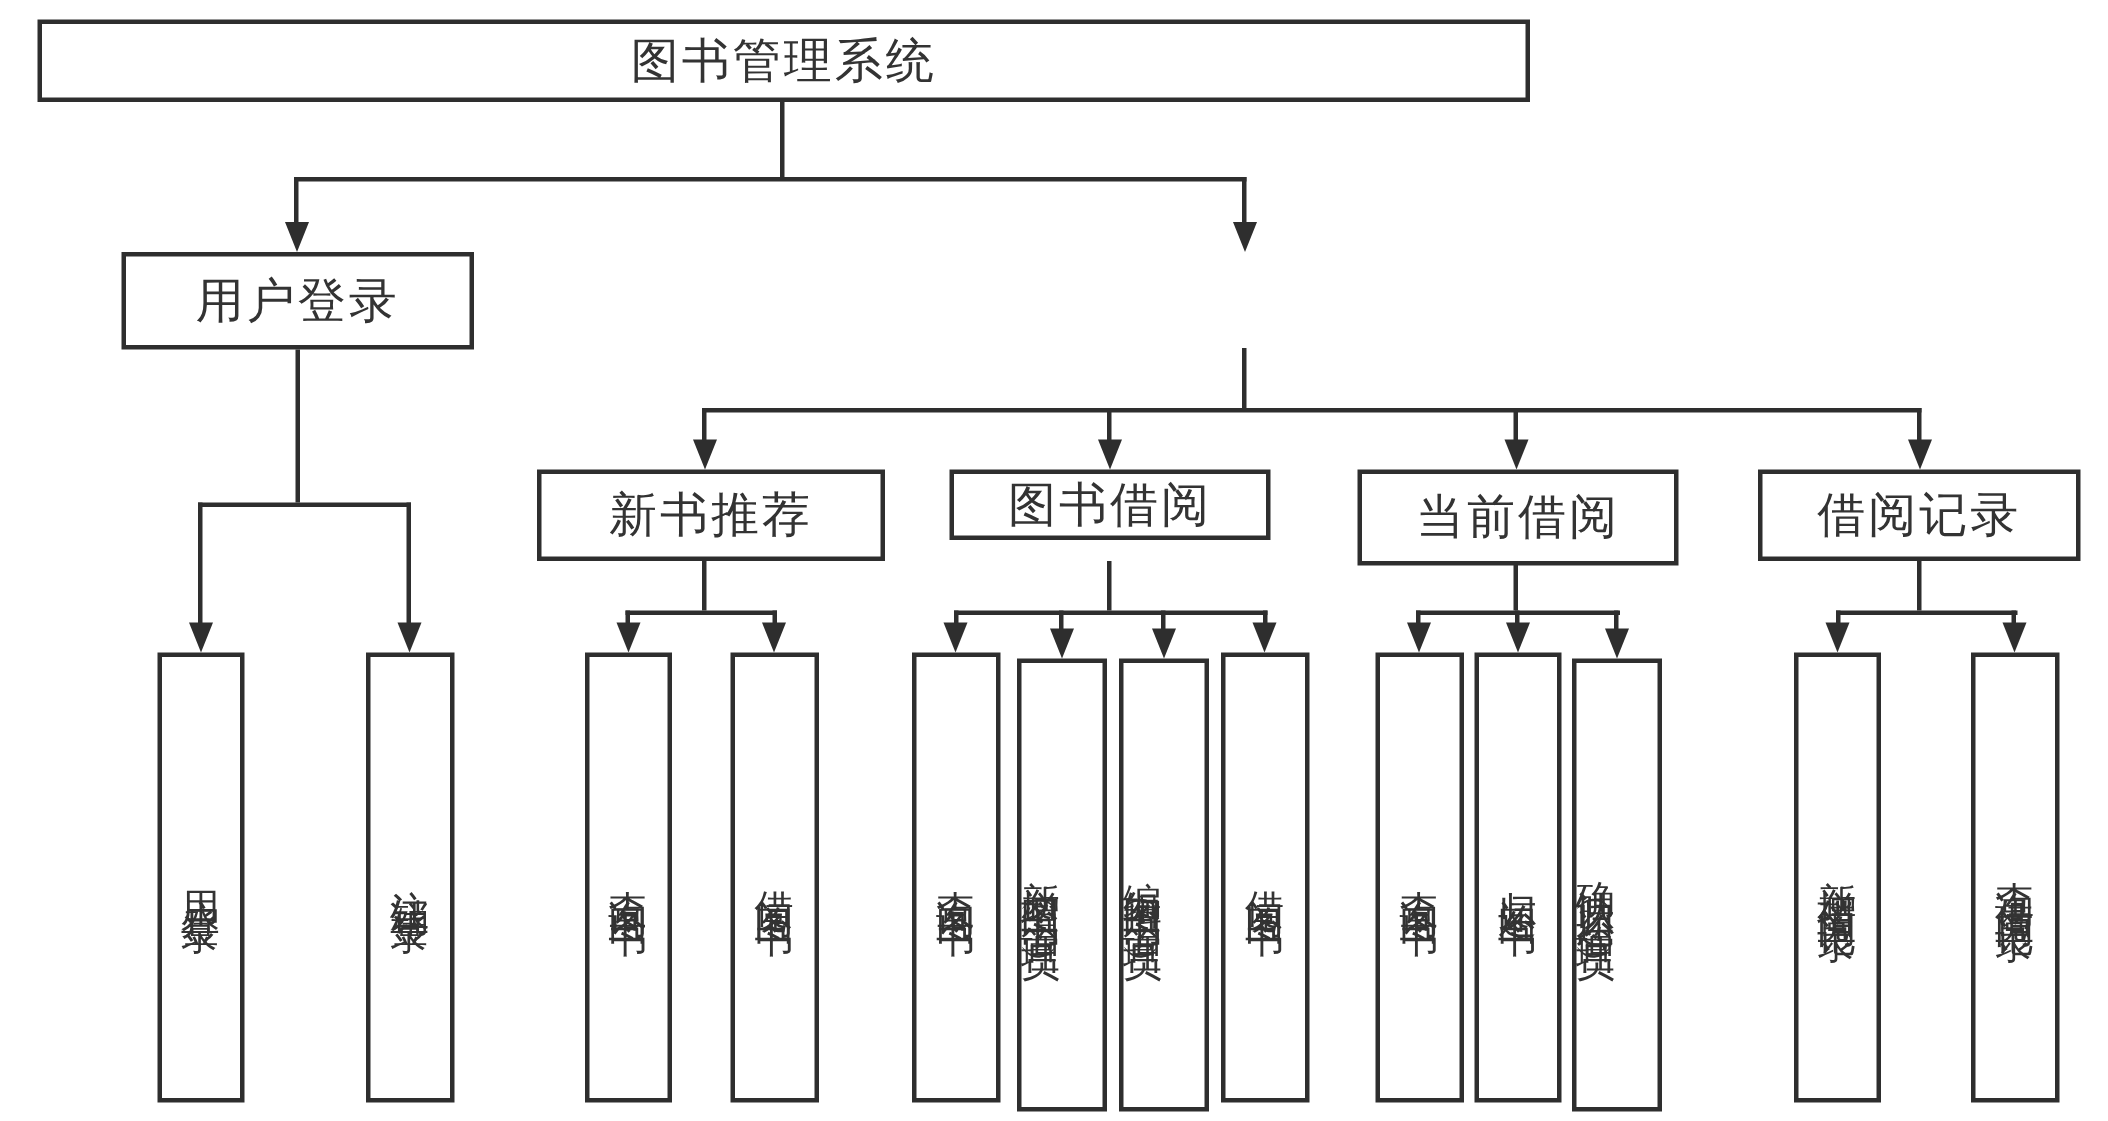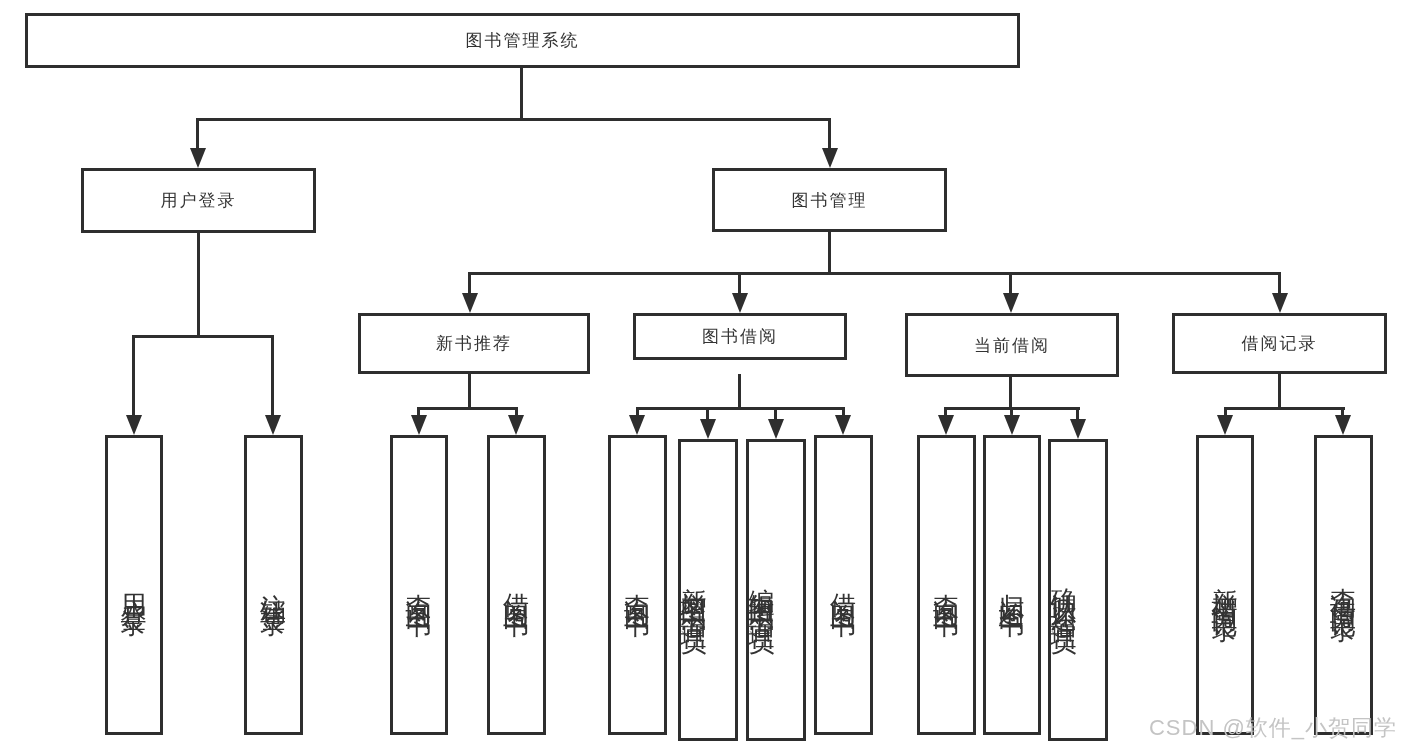--- a/index.html
+++ b/index.html
@@ -9,21 +9,21 @@
   .node{
     position:absolute;
     box-sizing:border-box;
     border:3px solid #2e2e2e;
     background:#ffffff;
     color:#333333;
     display:flex;
     align-items:center;
     justify-content:center;
   }
-  .hnode{font-size:17px;letter-spacing:2px;white-space:nowrap;text-align:center;}
+  .hnode{font-size:32px;letter-spacing:2px;white-space:nowrap;text-align:center;}
   .vnode .vtext{
     writing-mode:vertical-rl;
     text-orientation:mixed;
     font-size:26px;
     line-height:1;
     letter-spacing:6px;
     color:#333333;
   }
   .vnode.longtext{align-items:center;justify-content:flex-start;padding-top:8px;}
 
@@ -45,21 +45,20 @@
   }
 </style>
 </head>
 <body>
 
 <div id="canvas">
 
   <div class="node hnode" style="left:25px;top:13px;width:995px;height:55px;">图书管理系统</div>
 
   <div class="node hnode" style="left:81px;top:168px;width:235px;height:65px;">用户登录</div>
-  <div class="node hnode" style="left:712px;top:168px;width:235px;height:64px;">图书管理</div>
 
   <div class="node hnode" style="left:358px;top:313px;width:232px;height:61px;">新书推荐</div>
   <div class="node hnode" style="left:633px;top:313px;width:214px;height:47px;">图书借阅</div>
   <div class="node hnode" style="left:905px;top:313px;width:214px;height:64px;">当前借阅</div>
   <div class="node hnode" style="left:1172px;top:313px;width:215px;height:61px;">借阅记录</div>
 
   <div class="node vnode" style="left:105px;top:435px;width:58px;height:300px;">
     <span class="vtext">用户登录</span>
   </div>
   <div class="node vnode" style="left:244px;top:435px;width:59px;height:300px;">
@@ -155,15 +154,14 @@
   <div class="line" style="left:1076px;top:407px;width:3px;height:14px;"></div>
   <div class="arrow" style="left:1070px;top:419px;"></div>
 
   <div class="line" style="left:1278px;top:374px;width:3px;height:33px;"></div>
   <div class="line" style="left:1224px;top:407px;width:121px;height:3px;"></div>
   <div class="line" style="left:1224px;top:407px;width:3px;height:10px;"></div>
   <div class="arrow" style="left:1217px;top:415px;"></div>
   <div class="line" style="left:1341px;top:407px;width:3px;height:10px;"></div>
   <div class="arrow" style="left:1335px;top:415px;"></div>
 
-  <div class="watermark">CSDN @软件_小贺同学</div>
 
 </div>
 
 </body></html>

